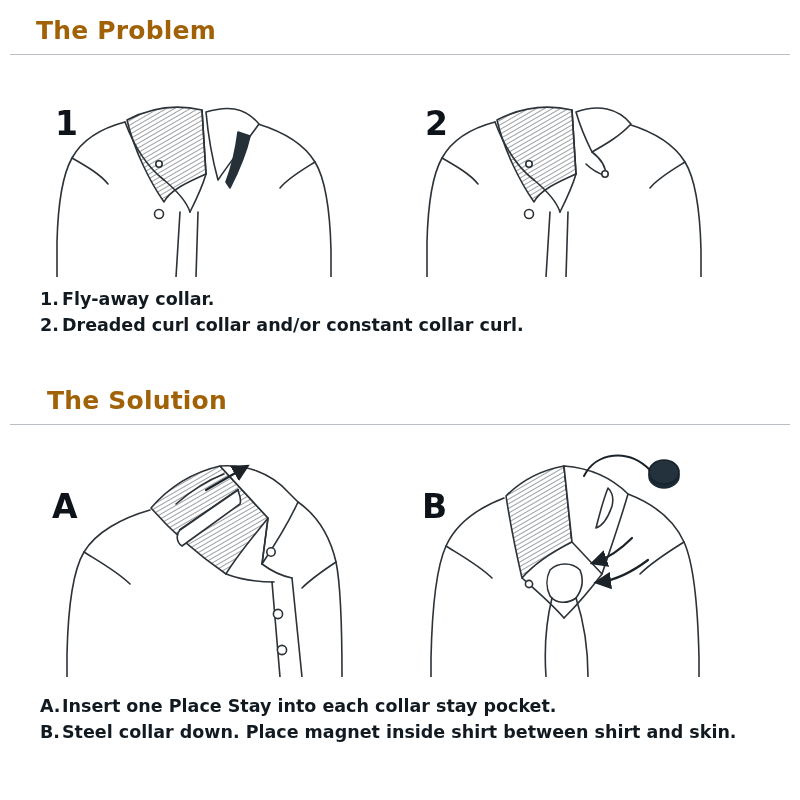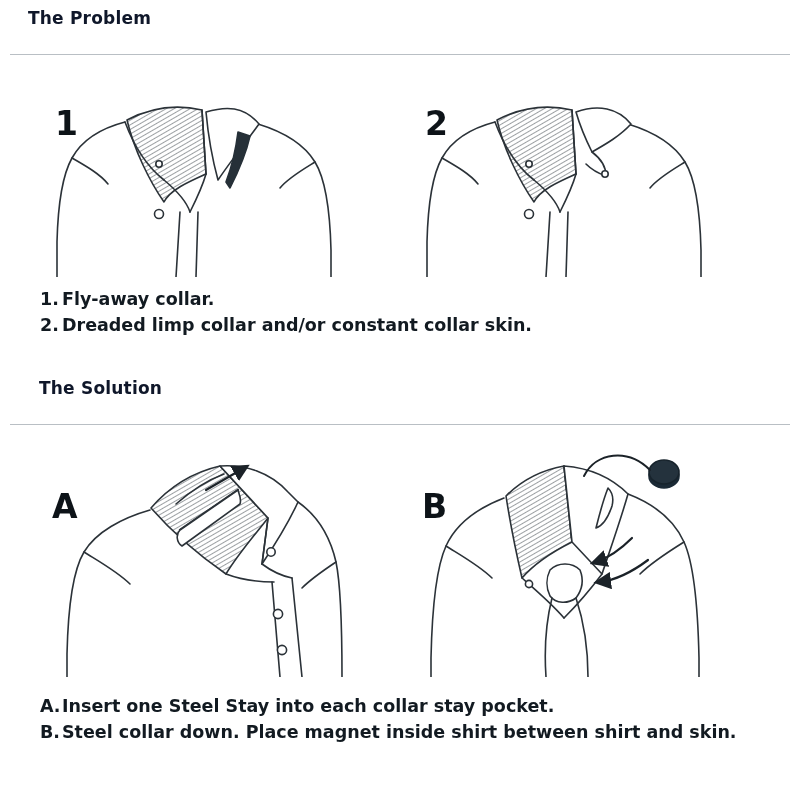--- a/index.html
+++ b/index.html
@@ -17,24 +17,24 @@
   .page {
     position: relative;
     width: 800px;
     height: 800px;
     box-sizing: border-box;
     padding: 0 28px;
   }
   .section-title {
     font-family: "DejaVu Sans", sans-serif;
     font-weight: bold;
-    font-size: 17px;
+    font-size: 25px;
     letter-spacing: 0.2px;
-    color: #0f172a;
-    margin: 0;
+    color: #a16207;
+    margin: 8px;
     padding: 0;
   }
   #problem-title { position: absolute; left: 28px; top: 8px; }
   #solution-title { position: absolute; left: 39px; top: 378px; }
 
   .divider {
     position: absolute;
     left: 10px;
     width: 780px;
     height: 0;
@@ -171,21 +171,21 @@
     </div>
   </div>
 
   <div class="caption-block" id="problem-captions">
     <div class="cap-line">
       <span class="cap-marker">1.</span>
       <span class="cap-text">Fly-away collar.</span>
     </div>
     <div class="cap-line">
       <span class="cap-marker">2.</span>
-      <span class="cap-text">Dreaded limp collar and/or constant collar skin.</span>
+      <span class="cap-text">Dreaded curl collar and/or constant collar curl.</span>
     </div>
   </div>
 
   <h1 class="section-title" id="solution-title">The Solution</h1>
   <div class="divider" id="divider-solution"></div>
 
   <div class="figure-row" id="solution-figures">
 
     <div class="fig" style="left:30px;">
       <span class="fig-label" style="left:22px; top:55px;">A</span>
@@ -273,21 +273,21 @@
 
           <circle cx="129" cy="152" r="3.6" fill="#ffffff"></circle>
         </g>
       </svg>
     </div>
   </div>
 
   <div class="caption-block" id="solution-captions">
     <div class="cap-line">
       <span class="cap-marker">A.</span>
-      <span class="cap-text">Insert one Steel Stay into each collar stay pocket.</span>
+      <span class="cap-text">Insert one Place Stay into each collar stay pocket.</span>
     </div>
     <div class="cap-line">
       <span class="cap-marker">B.</span>
       <span class="cap-text">Steel collar down. Place magnet inside shirt between shirt and skin.</span>
     </div>
   </div>
 
 </div>
 
 </body></html>

